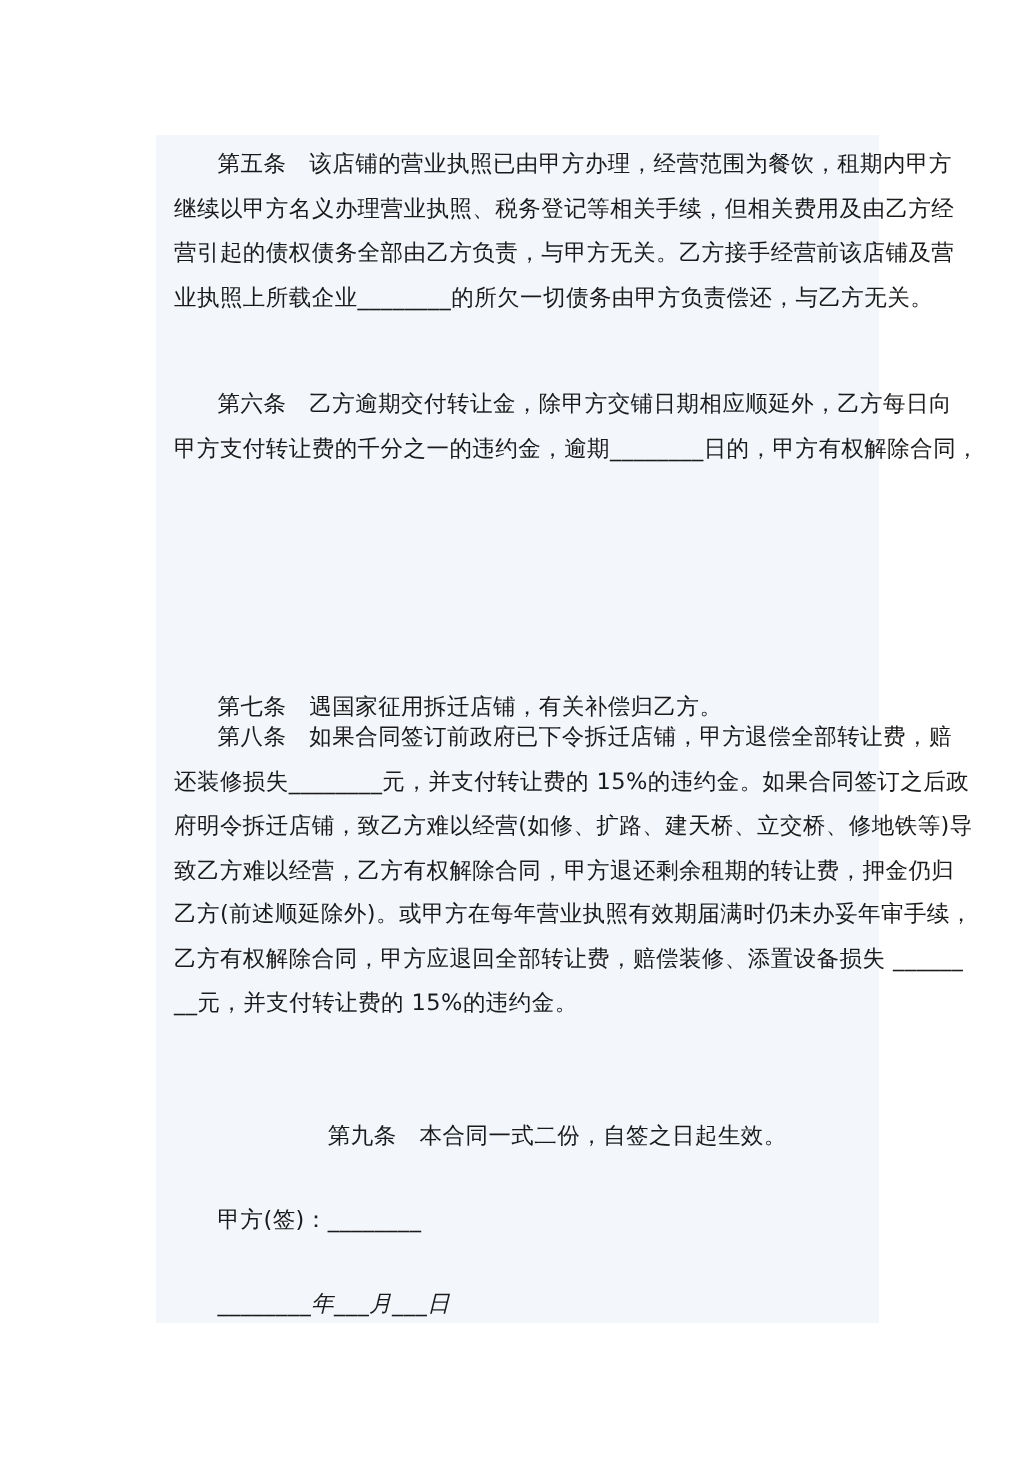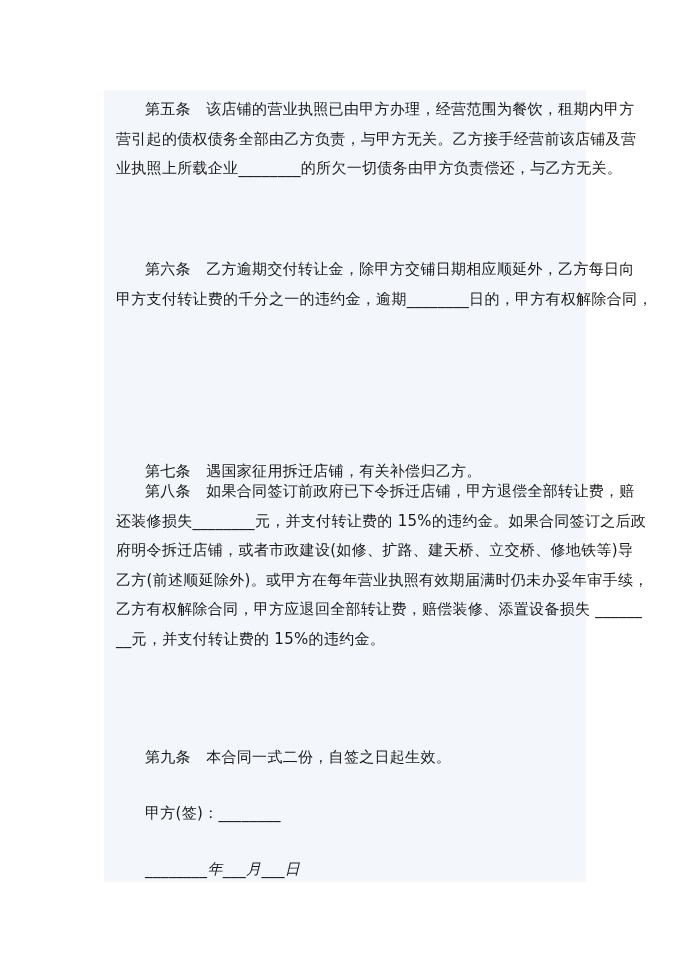--- a/index.html
+++ b/index.html
@@ -29,43 +29,45 @@
   .line { display: block; height: 29.5px; }
   .indent { padding-left: 29px; }
 </style>
 </head>
 <body>
 
 <div class="panel"></div>
 
 <div class="para" style="top:95px;">
   <span class="line indent">第五条　该店铺的营业执照已由甲方办理，经营范围为餐饮，租期内甲方</span>
+  <span class="line">继续以甲方名义办理营业执照、税务登记等相关手续，但相关费用及由乙方经</span>
   <span class="line">营引起的债权债务全部由乙方负责，与甲方无关。乙方接手经营前该店铺及营</span>
   <span class="line">业执照上所载企业________的所欠一切债务由甲方负责偿还，与乙方无关。</span>
 </div>
 
 <div class="para" style="top:255px;">
   <span class="line indent">第六条　乙方逾期交付转让金，除甲方交铺日期相应顺延外，乙方每日向</span>
   <span class="line">甲方支付转让费的千分之一的违约金，逾期________日的，甲方有权解除合同，</span>
 </div>
 
 <div class="para" style="top:421px;margin-top:36px;">
   <span class="line indent">第七条　遇国家征用拆迁店铺，有关补偿归乙方。</span>
 </div>
 
 <div class="para" style="top:477px;">
   <span class="line indent">第八条　如果合同签订前政府已下令拆迁店铺，甲方退偿全部转让费，赔</span>
   <span class="line">还装修损失________元，并支付转让费的 15%的违约金。如果合同签订之后政</span>
-  <span class="line">府明令拆迁店铺，或者市政建设(如修、扩路、建天桥、立交桥、修地铁等)导</span>
+  <span class="line">府明令拆迁店铺，致乙方难以经营(如修、扩路、建天桥、立交桥、修地铁等)导</span>
+  <span class="line">致乙方难以经营，乙方有权解除合同，甲方退还剩余租期的转让费，押金仍归</span>
   <span class="line">乙方(前述顺延除外)。或甲方在每年营业执照有效期届满时仍未办妥年审手续，</span>
   <span class="line">乙方有权解除合同，甲方应退回全部转让费，赔偿装修、添置设备损失 ______</span>
   <span class="line">__元，并支付转让费的 15%的违约金。</span>
 </div>
 
-<div class="para" style="top:743px;">
+<div class="para" style="top:743px;text-align:center;">
   <span class="line indent">第九条　本合同一式二份，自签之日起生效。</span>
 </div>
 
 <div class="para" style="top:799px;">
   <span class="line indent">甲方(签)：________</span>
 </div>
 
 <div class="para" style="top:855px;font-style:italic;">
   <span class="line indent">________年___月___日</span>
 </div>

